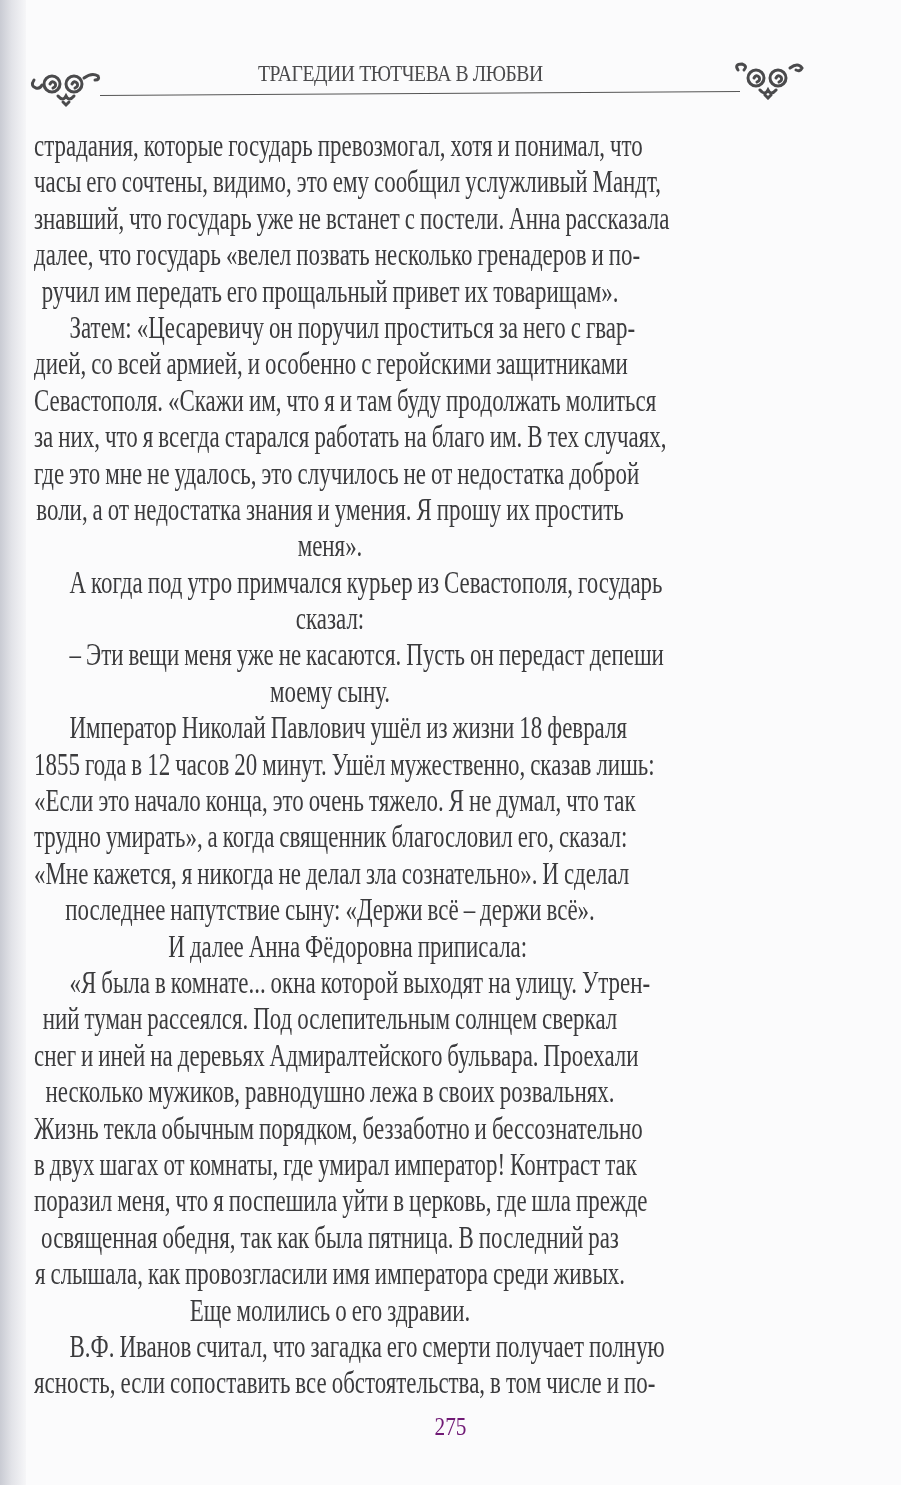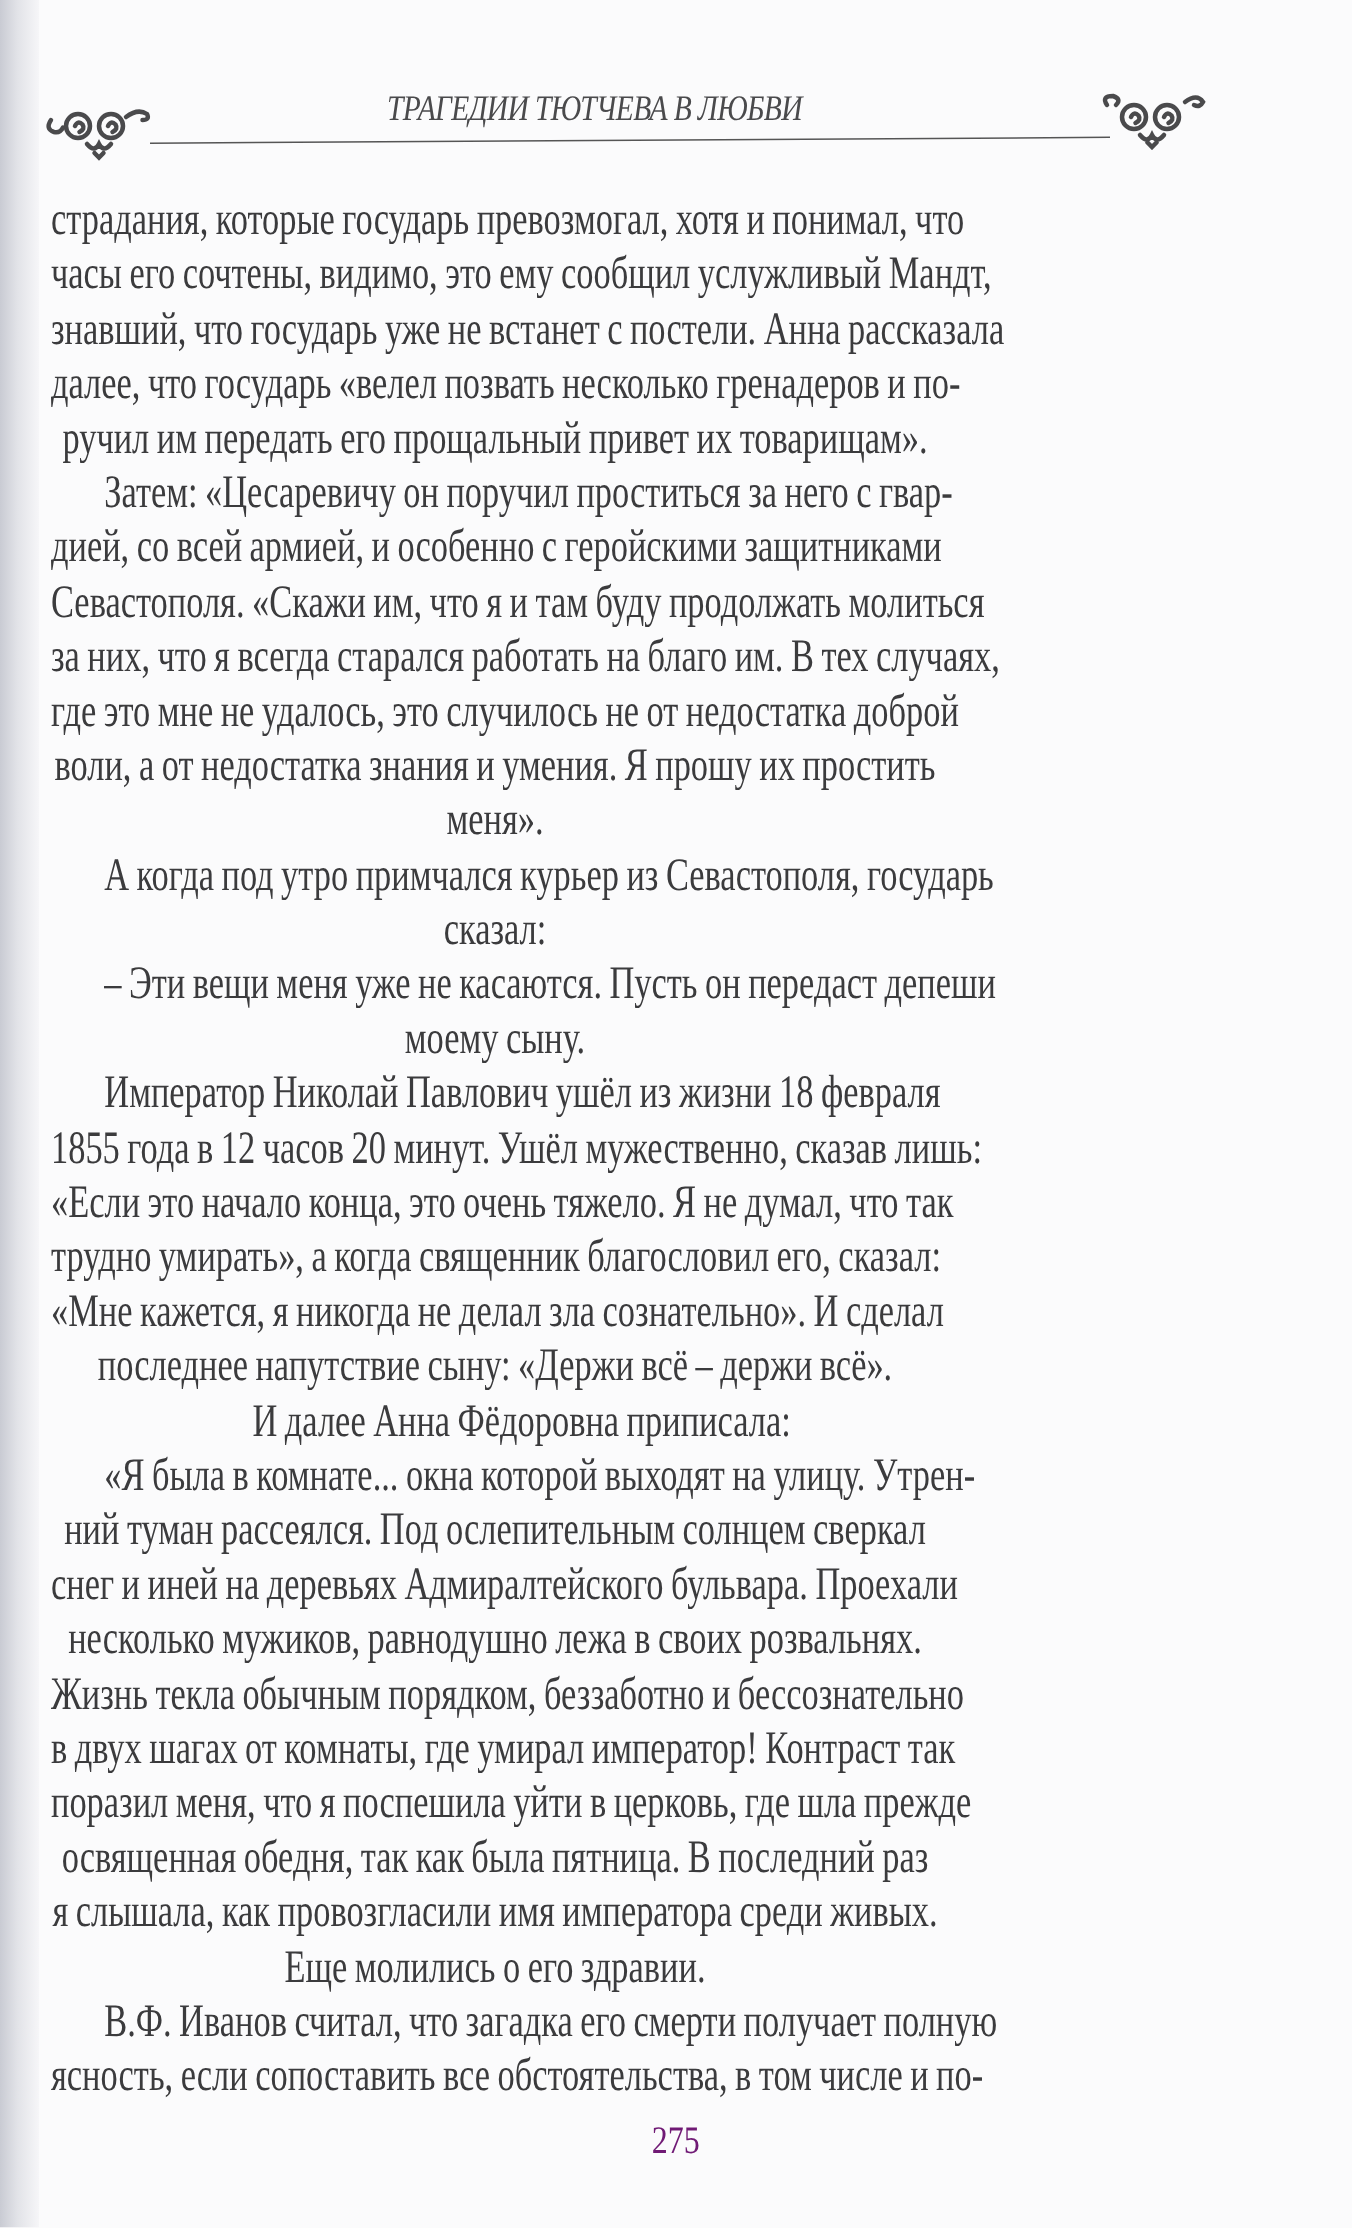--- a/index.html
+++ b/index.html
@@ -20,21 +20,20 @@
       left: 0; top: 0; bottom: 0;
       width: 26px;
       background: linear-gradient(to right, #c9cbd3 0%, #e2e3e8 45%, #f6f6f8 100%);
     }
     .header {
       position: absolute;
       top: 48px;
       left: 0;
       width: 727px;
       height: 60px;
-      font-style: italic;
     }
     .running-title {
       position: absolute;
       left: 258px;
       top: 12px;
       font-size: 24px;
       letter-spacing: -0.5px;
       color: #4a4a4c;
       transform: scaleX(0.82);
       transform-origin: left center;

